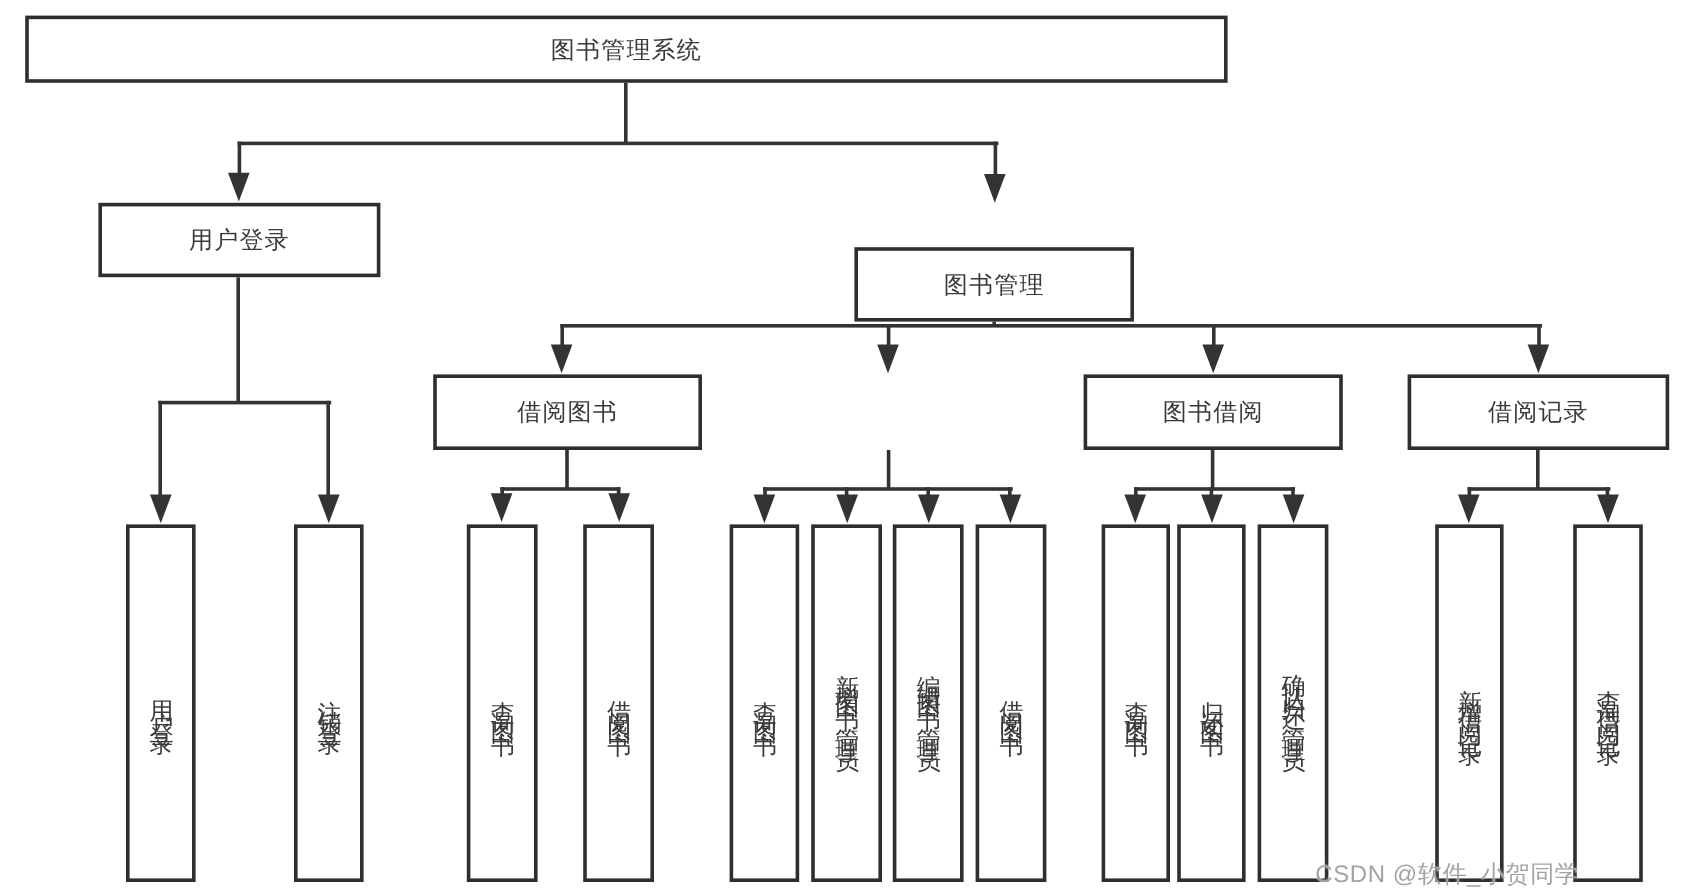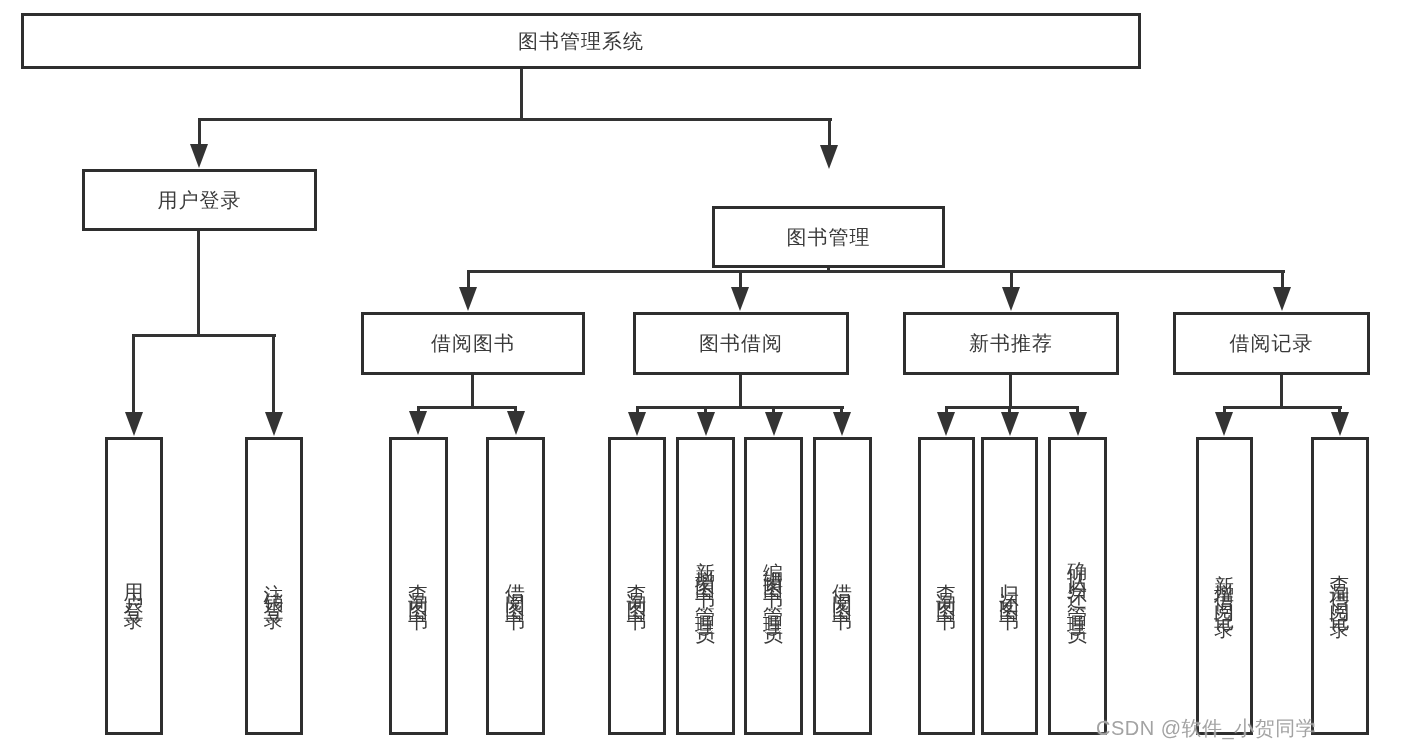--- a/index.html
+++ b/index.html
@@ -69,29 +69,28 @@
     z-index: 3;
     text-shadow: 0 0 2px rgba(255,255,255,0.9);
     white-space: nowrap;
   }
 </style>
 </head>
 <body>
 
 <div id="canvas">
 
-  <div class="hbox" style="left:21px; top:13px; width:1120px; height:56px;">图书管理系统</div>
+  <div class="hbox" style="left:21px; top:13px; width:1002px; height:56px;">图书管理系统</div>
 
   <div class="hbox" style="left:82px; top:169px; width:235px; height:62px;">用户登录</div>
   <div class="hbox" style="left:712px; top:170px; width:233px; height:62px;margin-top:36px;">图书管理</div>
 
   <div class="hbox" style="left:361px; top:312px; width:224px; height:63px;">借阅图书</div>
-  <div class="hbox" style="left:633px; top:312px; width:216px; height:63px;">图书借阅</div>
-  <div class="hbox" style="left:903px; top:312px; width:216px; height:63px;">新书推荐</div>
-  <div class="hbox" style="left:1173px; top:312px; width:197px; height:63px;">借阅记录</div>
+  <div class="hbox" style="left:903px; top:312px; width:216px; height:63px;">图书借阅</div>
+  <div class="hbox" style="left:1173px; top:312px; width:218px; height:63px;">借阅记录</div>
 
   <div class="vbox" style="left:105px; width:58px;">
     <span class="vtext">用户登录</span>
   </div>
   <div class="vbox" style="left:245px; width:58px;">
     <span class="vtext">注销登录</span>
   </div>
 
   <div class="vbox" style="left:389px; width:59px;">
     <span class="vtext">查询图书</span>

